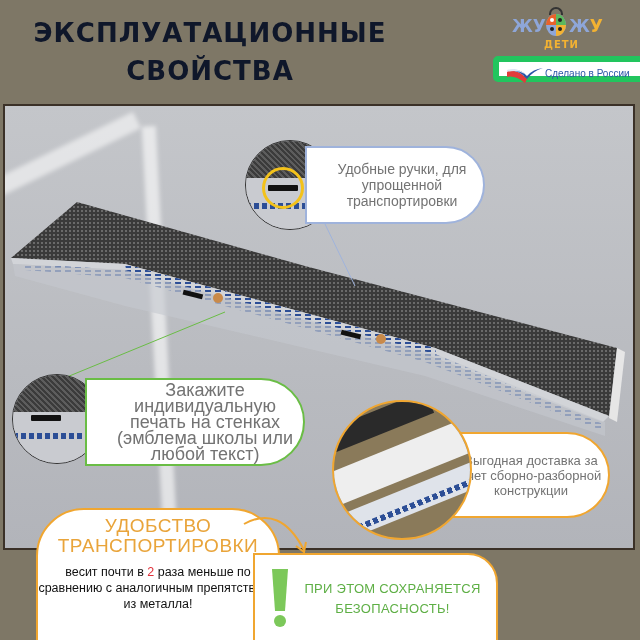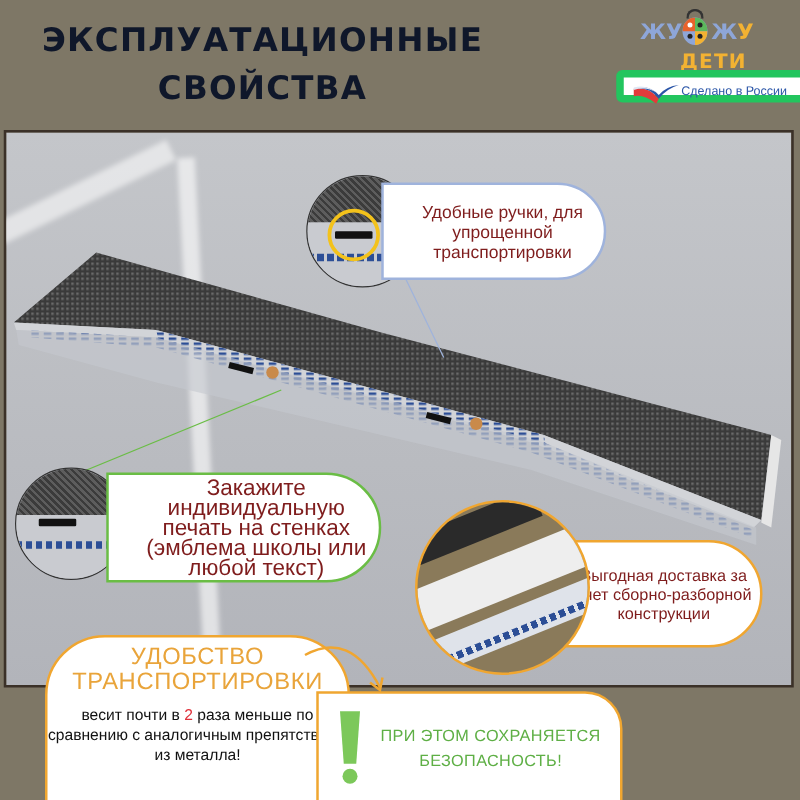--- a/index.html
+++ b/index.html
@@ -10,29 +10,29 @@
   .logo .w{position:absolute;top:12px;font-weight:bold;font-size:17px;font-family:"DejaVu Sans",sans-serif;}
   .logo .w1{left:12px;color:#8ea6d8;}
   .logo .w2{left:69px;color:#8ea6d8;}
   .logo .w2 b{color:#f3b232;}
   .logo .bug{position:absolute;left:46px;top:10px;width:20px;height:22px;border-radius:50%;overflow:hidden;background:#8ea6d8;}
   .bug .q1{position:absolute;left:0;top:0;width:10px;height:11px;background:#e8622b;}
   .bug .q2{position:absolute;left:10px;top:0;width:10px;height:11px;background:#5cb85c;}
   .bug .q3{position:absolute;left:10px;top:11px;width:10px;height:11px;background:#f3b232;}
   .bug .dot{position:absolute;width:4px;height:4px;border-radius:50%;background:#222;}
   .logo .ant{position:absolute;top:3px;left:49px;width:14px;height:8px;border:2px solid #333;border-bottom:none;border-radius:8px 8px 0 0;}
-  .logo .deti{position:absolute;left:44px;top:35px;font-size:16px;font-weight:bold;color:#f3b232;letter-spacing:1px;}
+  .logo .deti{position:absolute;left:44px;top:35px;font-size:10px;font-weight:bold;color:#f3b232;letter-spacing:1px;}
   .made{position:absolute;left:493px;top:56px;width:166px;height:26px;background:#fff;border-radius:5px;border:6px solid #22c55e;}
   .made .flag{position:absolute;left:6px;top:5px;width:40px;height:16px;}
   .made span{position:absolute;left:46px;top:6px;font-size:10px;color:#2b56a8;font-family:"Liberation Sans",sans-serif;}
   .panel{position:absolute;left:3px;top:104px;width:632px;height:446px;background:linear-gradient(180deg,#c4c6ca 0%,#b9bbc0 60%,#b2b4ba 100%);border:2px solid #3b3128;overflow:hidden;}
   .light1{position:absolute;left:-20px;top:40px;width:160px;height:18px;background:rgba(255,255,255,0.55);transform:rotate(-26deg);filter:blur(2px);}
   .light2{position:absolute;left:148px;top:20px;width:14px;height:430px;background:rgba(255,255,255,0.6);transform:rotate(-3deg);filter:blur(2px);}
   .ramp{position:absolute;left:0;top:0;width:632px;height:446px;}
-  .callout{position:absolute;background:#fff;display:flex;align-items:center;justify-content:center;text-align:center;color:#7f1d1d;font-family:"Liberation Sans",sans-serif;}
+  .callout{position:absolute;background:#fff;display:flex;align-items:center;justify-content:center;text-align:center;color:#737373;font-family:"Liberation Sans",sans-serif;}
   .c1{left:305px;top:146px;width:180px;height:78px;border:2px solid #9fb3dc;border-radius:0 40px 40px 0;font-size:14px;line-height:16px;padding-left:14px;}
   .c2{left:85px;top:378px;width:220px;height:88px;border:2px solid #6abd45;border-radius:0 44px 44px 0;font-size:18px;line-height:16px;padding-left:20px;}
   .c3{left:440px;top:432px;width:170px;height:86px;border:2px solid #f0a630;border-radius:0 43px 43px 0;font-size:13px;line-height:15px;padding-left:12px;}
   .lens{position:absolute;border-radius:50%;border:1px solid #333;overflow:hidden;background:#b9bcc2;}
   .l1{left:245px;top:140px;width:90px;height:90px;}
   .l2{left:12px;top:374px;width:90px;height:90px;}
   .l3{left:332px;top:400px;width:140px;height:140px;border:2px solid #f0a630;background:#8a7a5a;}
   .mesh{position:absolute;left:0;top:0;width:100%;height:42%;background:repeating-linear-gradient(45deg,#3b3b3b 0 2px,#5d5d5d 2px 4px);}
   .side{position:absolute;left:0;top:42%;width:100%;height:58%;background:#c9cbd0;}
   .slot{position:absolute;width:30px;height:6px;background:#111;border-radius:1px;}

